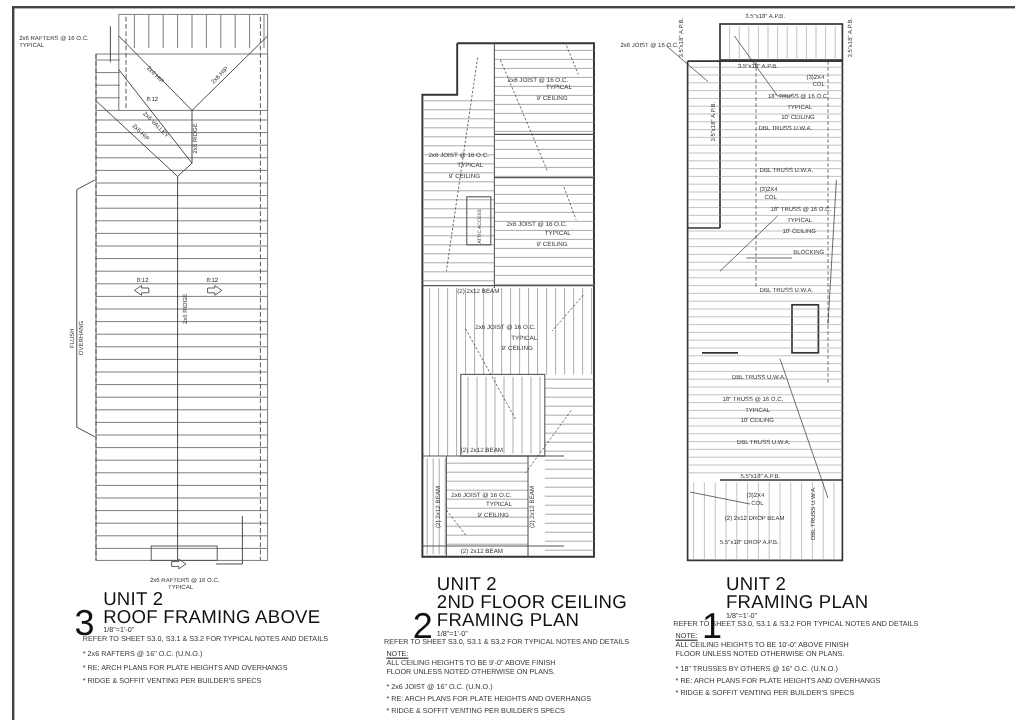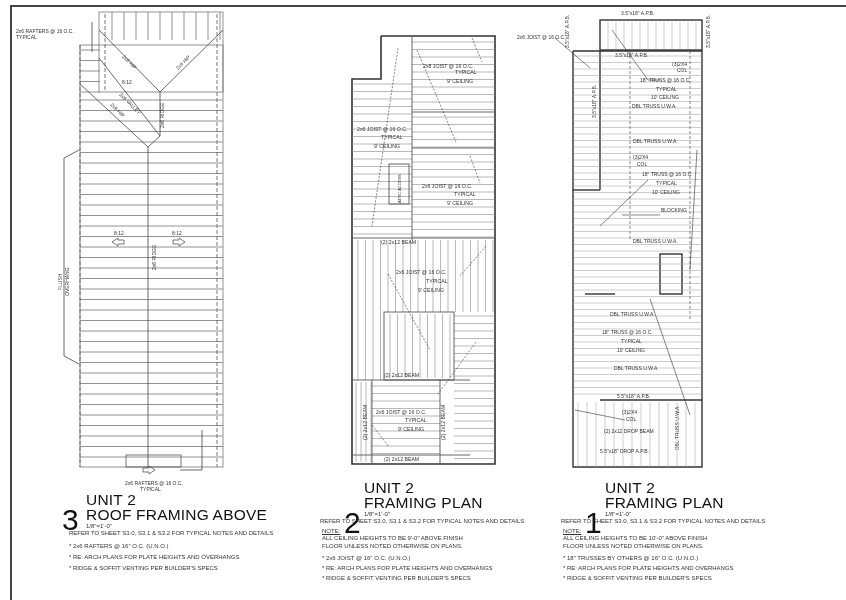--- a/index.html
+++ b/index.html
@@ -441,20 +441,21 @@
     <div class="tb-bullet">* 2x6 RAFTERS @ 16" O.C. (U.N.O.)</div>
     <div class="tb-bullet">* RE: ARCH PLANS FOR PLATE HEIGHTS AND OVERHANGS</div>
     <div class="tb-bullet">* RIDGE &amp; SOFFIT VENTING PER BUILDER'S SPECS</div>
   </div>
 </div>
 
 <div class="title-block" style="left:320px;top:480px;">
   <div class="tb-num" style="left:24px;top:28px;">2</div>
   <div style="margin-left:44px;">
     <div class="tb-unit">UNIT 2</div>
+    <div class="tb-name">2ND FLOOR CEILING</div>
     <div class="tb-name">FRAMING PLAN</div>
     <div class="tb-scale">1/8"=1'-0"</div>
   </div>
   <div class="tb-refer">REFER TO SHEET S3.0, S3.1 &amp; S3.2 FOR TYPICAL NOTES AND DETAILS</div>
   <div class="tb-note-h" style="margin-left:2px;">NOTE:</div>
   <div class="tb-note" style="margin-left:2px;">ALL CEILING HEIGHTS TO BE 9'-0" ABOVE FINISH</div>
   <div class="tb-note" style="margin-left:2px;">FLOOR UNLESS NOTED OTHERWISE ON PLANS.</div>
   <div class="tb-bullets" style="margin-left:2px;margin-top:3px;">
     <div class="tb-bullet" style="line-height:10px;">* 2x6 JOIST @ 16" O.C. (U.N.O.)</div>
     <div class="tb-bullet" style="line-height:10px;">* RE: ARCH PLANS FOR PLATE HEIGHTS AND OVERHANGS</div>

